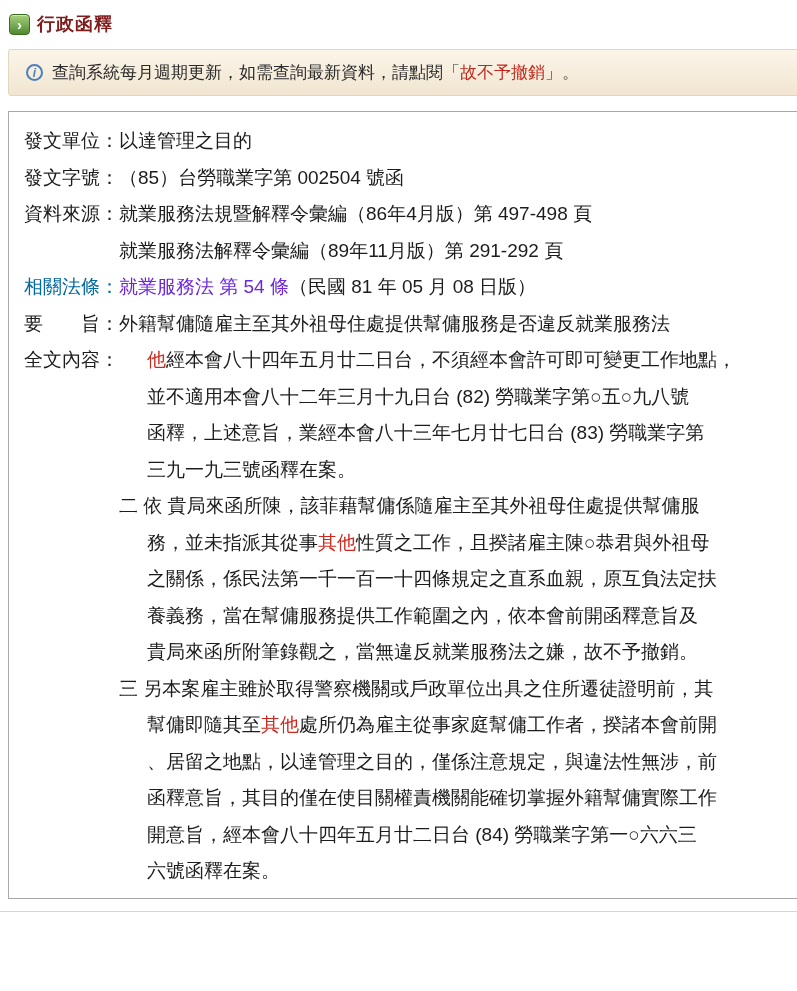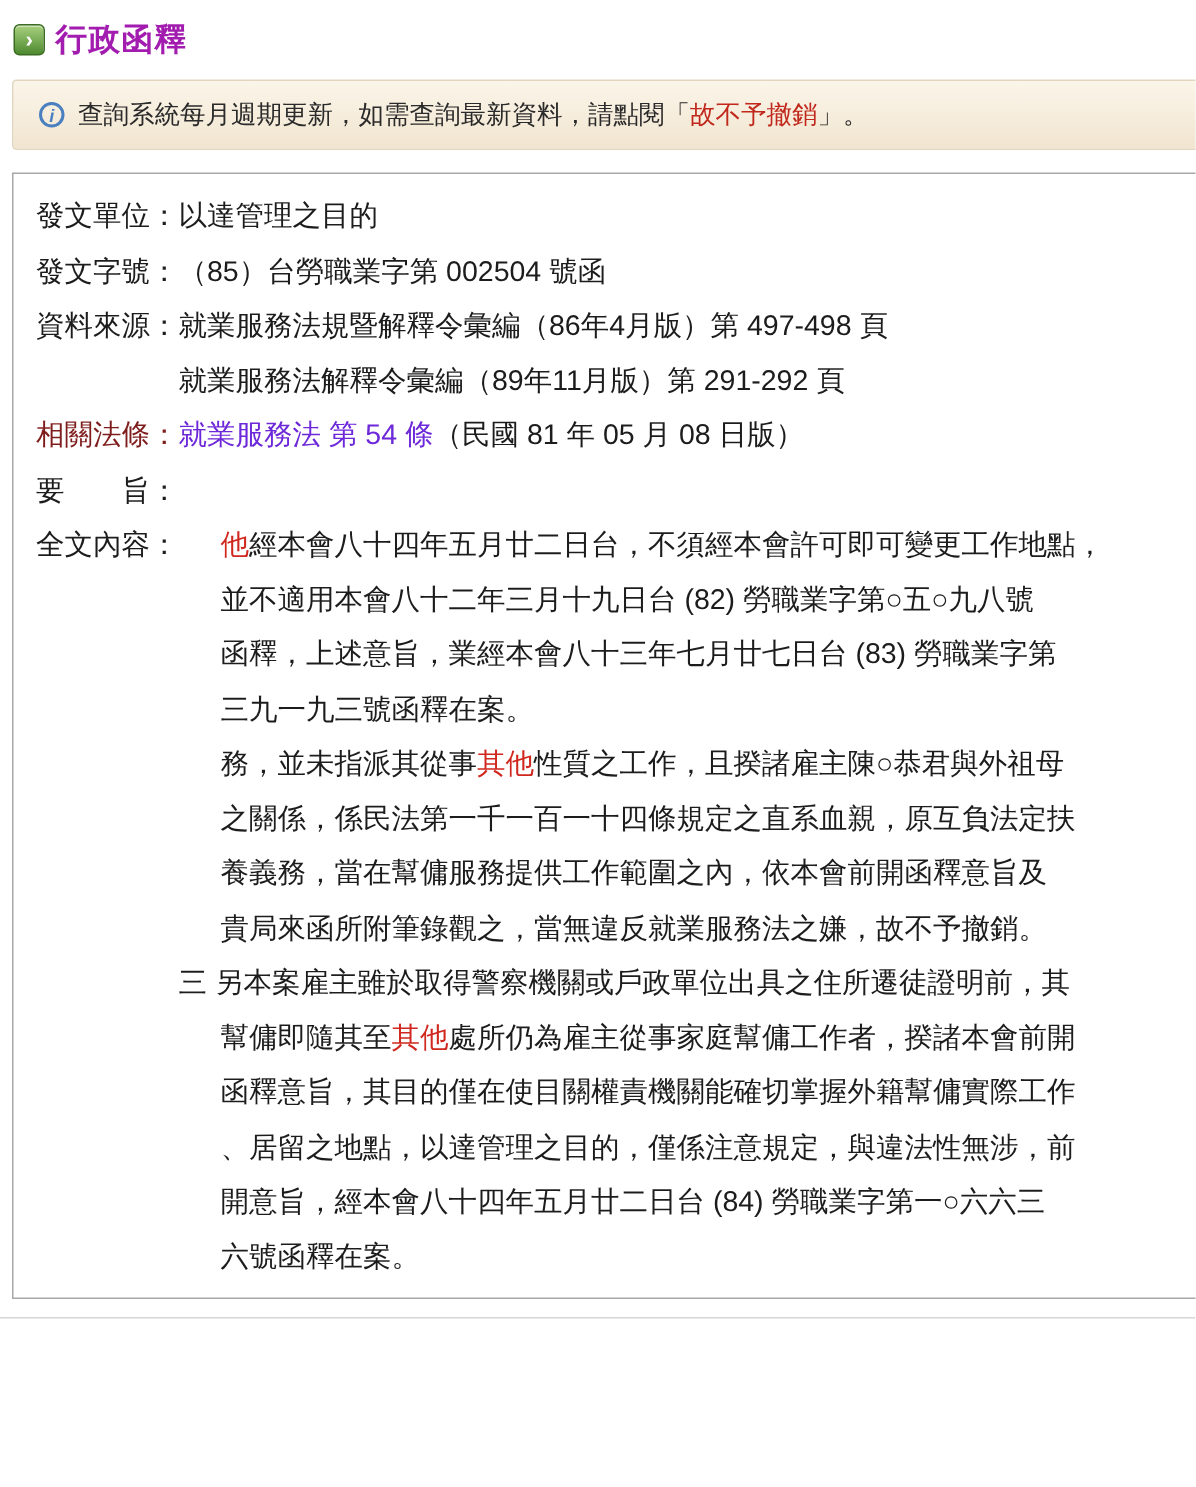--- a/index.html
+++ b/index.html
@@ -10,21 +10,21 @@
   }
   .header { display:flex; align-items:center; gap:7px; margin:12px 0 0 9px; }
   .title-icon {
     width:21px; height:21px; flex:none; box-sizing:border-box;
     border-radius:4px; border:1px solid #3a6d22;
     background:linear-gradient(#a8d07f,#4e8a2f);
     color:#fff; font-weight:bold; font-size:15px; line-height:1;
     display:flex; align-items:center; justify-content:center;
     box-shadow:inset 0 1px 0 rgba(255,255,255,.45);
   }
-  .page-title { margin:0; font-size:21px; font-weight:bold; color:#a21caf; letter-spacing:1px; }
+  .page-title { margin:0; font-size:18px; font-weight:bold; color:#7f1d1d; letter-spacing:1px; }
   .notice-bar {
     margin:13px -4px 0 8px; height:47px; box-sizing:border-box;
     background:linear-gradient(#fbf5e9,#f1e5d0);
     border:1px solid #e2d6bf; border-radius:3px;
     display:flex; align-items:center; padding-left:17px;
     font-size:17px; color:#2a2a2a;
   }
   .info-icon {
     width:17px; height:17px; flex:none; box-sizing:border-box;
     border:2px solid #4a7fc0; border-radius:50%;
@@ -36,21 +36,21 @@
   .doc-box {
     margin:15px -4px 0 8px;
     border:1px solid #a8a8a8;
     padding:11px 6px 8px 15px;
     font-size:19px; line-height:36.5px;
   }
   .frow { display:flex; }
   .flabel { width:95px; flex:none; white-space:nowrap; }
   .fvalue { flex:1; min-width:0; }
   .fvalue, .cline { white-space:nowrap; }
-  .blue { color:#7f1d1d; }
+  .blue { color:#0369a1; }
   a.blue-link { color:#6d28d9; text-decoration:none; cursor:pointer; }
   .hl { color:#d0281e; }
   .cline.indent { padding-left:28px; }
   .divider { border-top:1px solid #d6d6d6; margin:12px 0 0 0; height:0; }
 </style>
 </head>
 <body>
 
 <div class="header">
   <span class="title-icon">›</span>
@@ -78,36 +78,38 @@
           <div class="cline">就業服務法規暨解釋令彙編（86年4月版）第 497-498 頁</div>
           <div class="cline">就業服務法解釋令彙編（89年11月版）第 291-292 頁</div>
         </div>
       </div>
       <div class="frow">
         <div class="flabel blue">相關法條：</div>
         <div class="fvalue"><a href="#" class="blue-link">就業服務法 第 54 條</a><span>（民國 81 年 05 月 08 日版）</span></div>
       </div>
       <div class="frow">
         <div class="flabel">要　　旨：</div>
+        <div class="fvalue">外籍幫傭隨雇主至其外祖母住處提供幫傭服務是否違反就業服務法</div>
       </div>
     </div>
   <div class="frow">
     <div class="flabel">全文內容：</div>
     <div class="fvalue" id="doc-content">
         <div class="cline indent"><span class="hl">他</span><span>經本會八十四年五月廿二日台，不須經本會許可即可變更工作地點，</span></div>
         <div class="cline indent"><span>並不適用本會八十二年三月十九日台 (82) 勞職業字第○五○九八號</span></div>
         <div class="cline indent"><span>函釋，上述意旨，業經本會八十三年七月廿七日台 (83) 勞職業字第</span></div>
         <div class="cline indent"><span>三九一九三號函釋在案。</span></div>
+        <div class="cline"><span>二 依 貴局來函所陳，該菲藉幫傭係隨雇主至其外祖母住處提供幫傭服</span></div>
         <div class="cline indent"><span>務，並未指派其從事</span><span class="hl">其他</span><span>性質之工作，且揆諸雇主陳○恭君與外祖母</span></div>
         <div class="cline indent"><span>之關係，係民法第一千一百一十四條規定之直系血親，原互負法定扶</span></div>
         <div class="cline indent"><span>養義務，當在幫傭服務提供工作範圍之內，依本會前開函釋意旨及</span></div>
         <div class="cline indent"><span>貴局來函所附筆錄觀之，當無違反就業服務法之嫌，故不予撤銷。</span></div>
         <div class="cline"><span>三 另本案雇主雖於取得警察機關或戶政單位出具之住所遷徒證明前，其</span></div>
         <div class="cline indent"><span>幫傭即隨其至</span><span class="hl">其他</span><span>處所仍為雇主從事家庭幫傭工作者，揆諸本會前開</span></div>
+        <div class="cline indent"><span>、居留之地點，以達管理之目的，僅係注意規定，與違法性無涉，前</span></div>
         <div class="cline indent"><span>函釋意旨，其目的僅在使目關權責機關能確切掌握外籍幫傭實際工作</span></div>
-        <div class="cline indent"><span>、居留之地點，以達管理之目的，僅係注意規定，與違法性無涉，前</span></div>
         <div class="cline indent"><span>開意旨，經本會八十四年五月廿二日台 (84) 勞職業字第一○六六三</span></div>
         <div class="cline indent"><span>六號函釋在案。</span></div>
       </div>
   </div>
 </div>
 
 <div class="divider"></div>
 
 </body></html>

